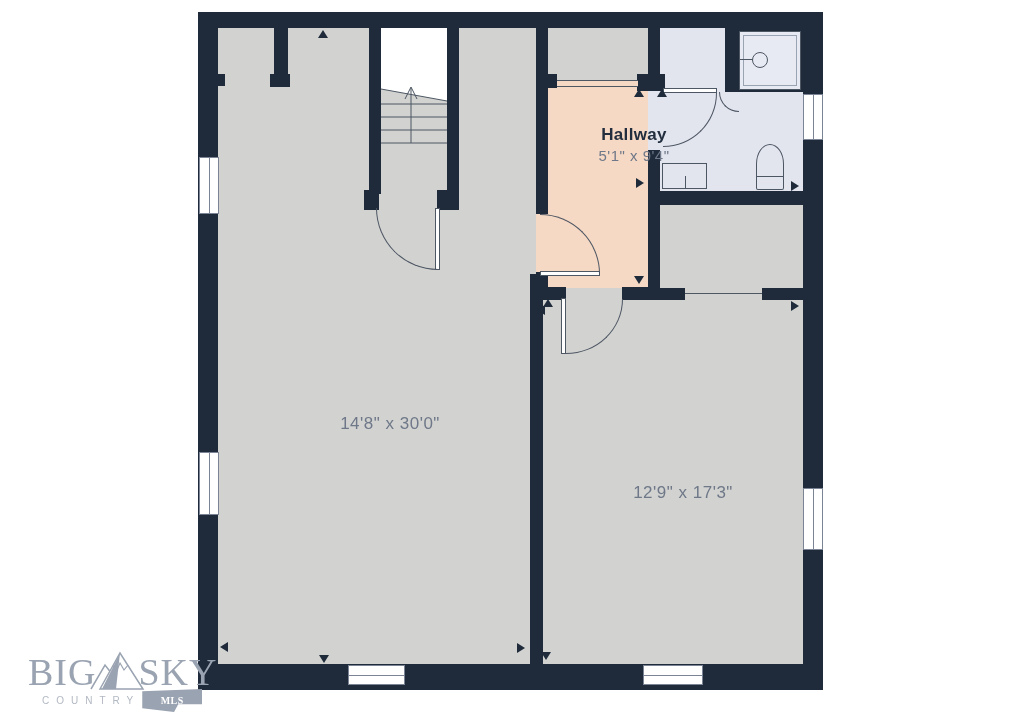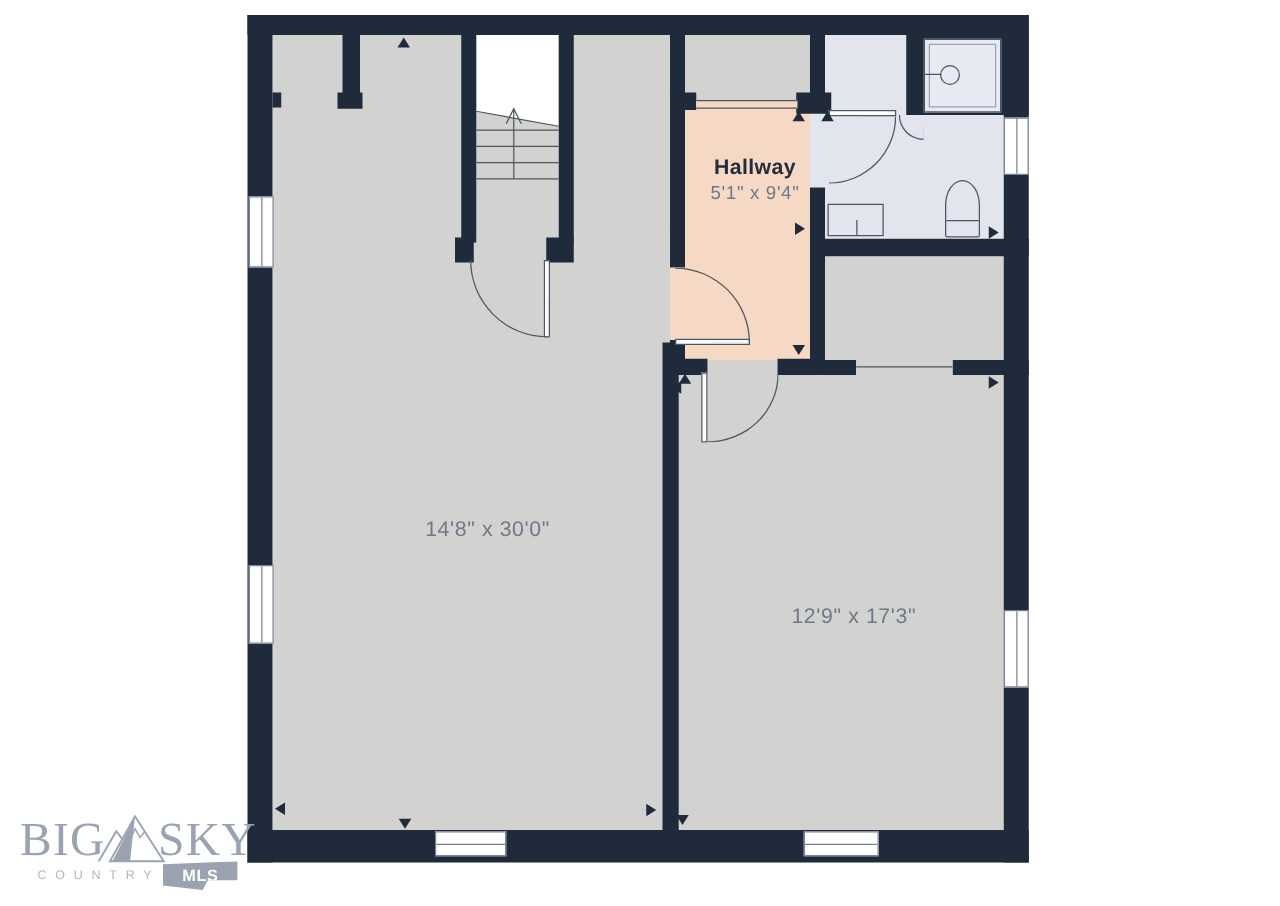--- a/index.html
+++ b/index.html
@@ -27,29 +27,29 @@
   .room-name { font-weight:bold; font-size:17px; color:var(--label-text,#222d3d); letter-spacing:.3px; }
   .room-dims { font-size:15px; color:var(--dim-text,#6f7888); margin-top:2px; letter-spacing:.5px; }
   .room-dims.lg { font-size:17px; }
   .tri { width:0; height:0; }
   .tri-up    { border-left:5px solid transparent; border-right:5px solid transparent; border-bottom:8px solid var(--wall,#1f2b3a); }
   .tri-down  { border-left:5px solid transparent; border-right:5px solid transparent; border-top:8px solid var(--wall,#1f2b3a); }
   .tri-left  { border-top:5px solid transparent; border-bottom:5px solid transparent; border-right:8px solid var(--wall,#1f2b3a); }
   .tri-right { border-top:5px solid transparent; border-bottom:5px solid transparent; border-left:8px solid var(--wall,#1f2b3a); }
   .floor-label { position:absolute; left:0; right:0; top:699px; text-align:center;
                  font-size:11px; font-weight:bold; color:var(--label-text,#222d3d); letter-spacing:.3px; }
-  .logo { position:absolute; left:16px; top:647px; color:var(--logo,#9aa3b1); }
+  .logo { position:absolute; left:28px; top:647px; color:var(--logo,#9aa3b1); }
   .logo-row { display:flex; align-items:flex-end; font-family:"Liberation Serif", serif;
               font-size:38px; line-height:1; letter-spacing:1px; }
   .logo-row svg { margin:0 -8px -2px -8px; }
   .logo-sub { display:flex; align-items:center; margin:-2px 0 0 14px; }
   .logo-tagline { font-size:10px; letter-spacing:7px; color:var(--logo-light,#b2b8c2);text-align:center; }
-  .mls-badge { margin-left:2px; background:var(--logo,#9aa3b1); color:#fff; font-size:13px; font-weight:bold;
+  .mls-badge { margin-left:2px; background:var(--logo,#9aa3b1); color:#fff; font-size:10px; font-weight:bold;
                width:60px; height:23px; display:flex; align-items:center; justify-content:center; letter-spacing:.5px;
-               clip-path:polygon(0 10%, 100% 0, 100% 66%, 60% 66%, 53% 100%, 0 84%); }
+               clip-path:polygon(0 10%, 100% 0, 100% 66%, 60% 66%, 53% 100%, 0 84%);font-family:Liberation Serif, serif; }
   svg line, svg polyline { stroke:var(--line,#4d5663); stroke-width:1; fill:none; }
 </style>
 </head>
 <body>
 
 <div class="page">
 
   <div class="f f-gray" style="left:218px;top:28px;width:318px;height:637px"></div>
   <div class="f f-gray" style="left:381px;top:28px;width:66px;height:162px"></div>
   <div class="f f-gray" style="left:548px;top:28px;width:100px;height:52px"></div>
@@ -152,21 +152,21 @@
   <div class="tri tri-down" style="left:634px;top:276px"></div>
   <div class="tri tri-right" style="left:791px;top:181px"></div>
   <div class="tri tri-left" style="left:220px;top:642px"></div>
   <div class="tri tri-down" style="left:319px;top:655px"></div>
   <div class="tri tri-right" style="left:517px;top:643px"></div>
   <div class="tri tri-up" style="left:543px;top:299px"></div>
   <div class="tri tri-left" style="left:537px;top:305px"></div>
   <div class="tri tri-down" style="left:541px;top:652px"></div>
   <div class="tri tri-right" style="left:791px;top:301px"></div>
 
-  <div class="room-label" style="left:604px;top:144px">
+  <div class="room-label" style="left:634px;top:144px">
     <div class="room-name">Hallway</div>
     <div class="room-dims">5'1" x 9'4"</div>
   </div>
   <div class="room-label" style="left:390px;top:423px">
     <div class="room-dims lg">14'8" x 30'0"</div>
   </div>
   <div class="room-label" style="left:683px;top:492px">
     <div class="room-dims lg">12'9" x 17'3"</div>
   </div>
 

